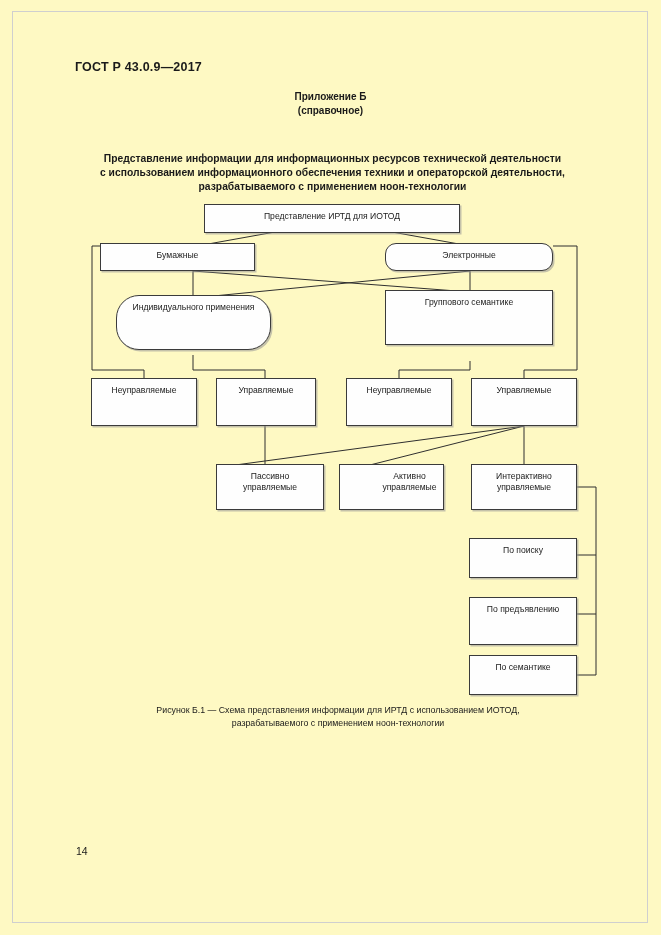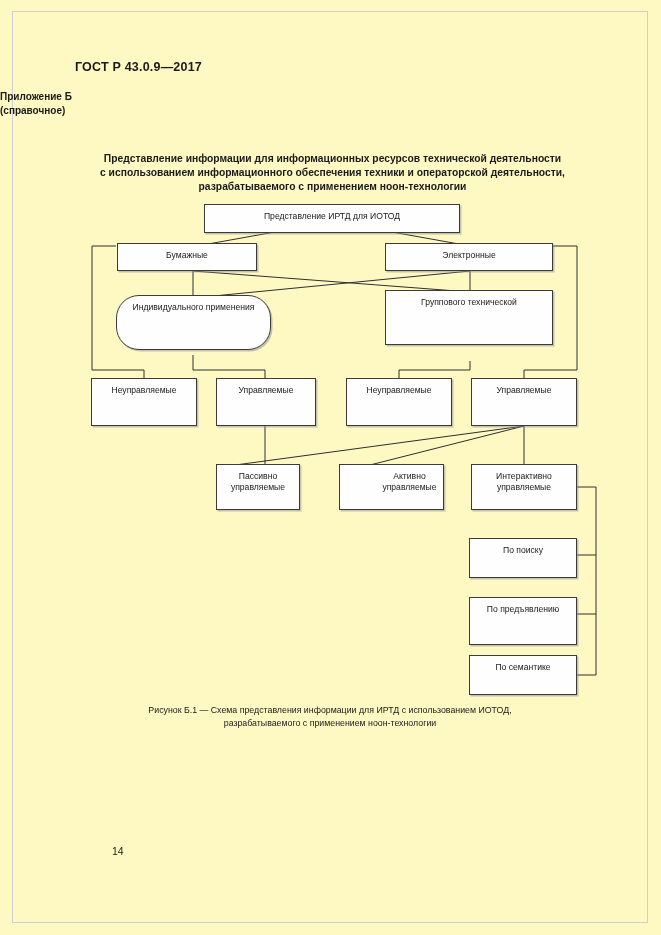--- a/index.html
+++ b/index.html
@@ -34,20 +34,21 @@
     top: 60px;
     font-size: 12.5px;
     font-weight: bold;
     letter-spacing: 0.2px;
   }
   .annex-block {
     position: absolute;
     left: 0;
     top: 90px;
     width: 661px;
+    text-align: center;
     font-size: 10px;
     font-weight: bold;
     line-height: 14px;
   }
   .doc-title {
     position: absolute;
     left: 70px;
     top: 152px;
     width: 525px;
     text-align: center;
@@ -82,33 +83,32 @@
     font-size: 8.6px;
     line-height: 10.5px;
     color: #1a1a1a;
     padding-top: 6px;
     white-space: pre-line;
   }
 
   
   .fig-caption {
     position: absolute;
-    left: 100px;
+    left: 108px;
     top: 704px;
     width: 460px;
     text-align: center;
     font-size: 8.8px;
     line-height: 13px;
   }
   .page-number {
     position: absolute;
     left: 76px;
     top: 845px;
     font-size: 10.5px;
-    margin-left: 36px;
   }
 </style>
 </head>
 <body>
 
 <div id="page">
 
   <div id="page-frame"></div>
 
   <div class="std-number">ГОСТ Р 43.0.9—2017</div>
@@ -157,48 +157,48 @@
         <path d="M 596 555 L 577 555"></path>
         <path d="M 596 614 L 577 614"></path>
         <path d="M 596 675 L 577 675"></path>
       </g>
     </svg>
 
     <div class="nodebox" style="left:204px; top:204px; width:256px; height:29px;">
       <span class="lbl">Представление ИРТД для ИОТОД</span>
     </div>
 
-    <div class="nodebox" style="left:117px; top:243px; width:140px; height:28px;">
+    <div class="nodebox" style="left:100px; top:243px; width:155px; height:28px;">
       <span class="lbl">Бумажные</span>
     </div>
-    <div class="nodebox" style="left:385px; top:243px; width:168px; height:28px;">
+    <div class="nodebox" style="left:385px; top:243px; width:168px; height:28px;border-radius:11px;">
       <span class="lbl">Электронные</span>
     </div>
 
     <div class="nodebox" style="left:116px; top:295px; width:155px; height:55px;border-radius:23px;">
       <span class="lbl">Индивидуального применения</span>
     </div>
     <div class="nodebox" style="left:385px; top:290px; width:168px; height:55px;">
-      <span class="lbl">Группового технической</span>
+      <span class="lbl">Группового семантике</span>
     </div>
 
     <div class="nodebox" style="left:91px; top:378px; width:106px; height:48px;">
       <span class="lbl">Неуправляемые</span>
     </div>
     <div class="nodebox" style="left:216px; top:378px; width:100px; height:48px;">
       <span class="lbl">Управляемые</span>
     </div>
     <div class="nodebox" style="left:346px; top:378px; width:106px; height:48px;">
       <span class="lbl">Неуправляемые</span>
     </div>
     <div class="nodebox" style="left:471px; top:378px; width:106px; height:48px;">
       <span class="lbl">Управляемые</span>
     </div>
 
-    <div class="nodebox" style="left:216px; top:464px; width:84px; height:46px;">
+    <div class="nodebox" style="left:216px; top:464px; width:108px; height:46px;">
       <span class="lbl">Пассивно
 управляемые</span>
     </div>
     <div class="nodebox" style="left:339px; top:464px; width:105px; height:46px;padding-left:36px;">
       <span class="lbl">Активно
 управляемые</span>
     </div>
     <div class="nodebox" style="left:471px; top:464px; width:106px; height:46px;">
       <span class="lbl">Интерактивно
 управляемые</span>

